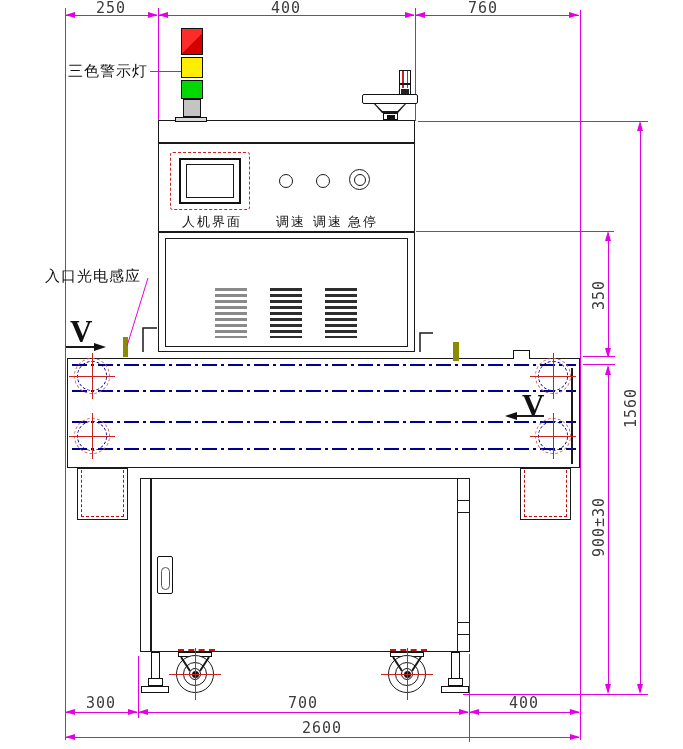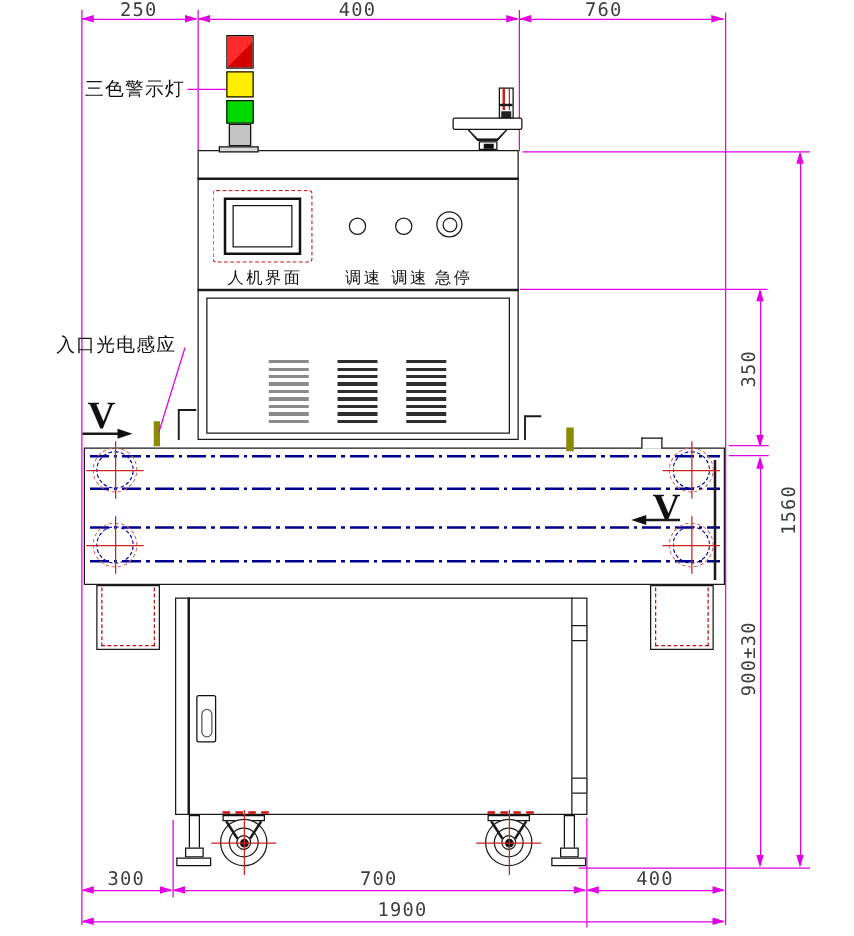--- a/index.html
+++ b/index.html
@@ -98,21 +98,21 @@
   <div class="abs dimtxt" style="left:273px;top:695px;width:60px;">700</div>
 
   <div class="abs mh" style="left:470px;top:712px;width:109px;"></div>
   <div class="abs ar ar-l" style="left:469px;top:709px;"></div>
   <div class="abs ar ar-r" style="left:570px;top:709px;"></div>
   <div class="abs dimtxt" style="left:494px;top:695px;width:60px;">400</div>
 
   <div class="abs mh" style="left:66px;top:737px;width:513px;"></div>
   <div class="abs ar ar-l" style="left:65px;top:734px;"></div>
   <div class="abs ar ar-r" style="left:570px;top:734px;"></div>
-  <div class="abs dimtxt" style="left:287px;top:720px;width:70px;">1900</div>
+  <div class="abs dimtxt" style="left:287px;top:720px;width:70px;">2600</div>
 
   <div class="abs box" style="left:158px;top:120px;width:257px;height:232px;"></div>
   <div class="abs bh" style="left:158px;top:142px;width:257px;height:1.5px;"></div>
   <div class="abs bh" style="left:158px;top:231px;width:257px;height:1.5px;"></div>
 
   <div class="abs" style="left:170px;top:152px;width:80px;height:58px;border:1.5px dashed #c22;border-radius:3px;"></div>
   <div class="abs" style="left:179px;top:158px;width:62px;height:46px;border:2.5px solid #111;"></div>
   <div class="abs thinbox" style="left:186px;top:164px;width:48px;height:34px;"></div>
   <div class="abs panel-label" style="left:172px;top:213px;width:80px;">人机界面</div>
 

